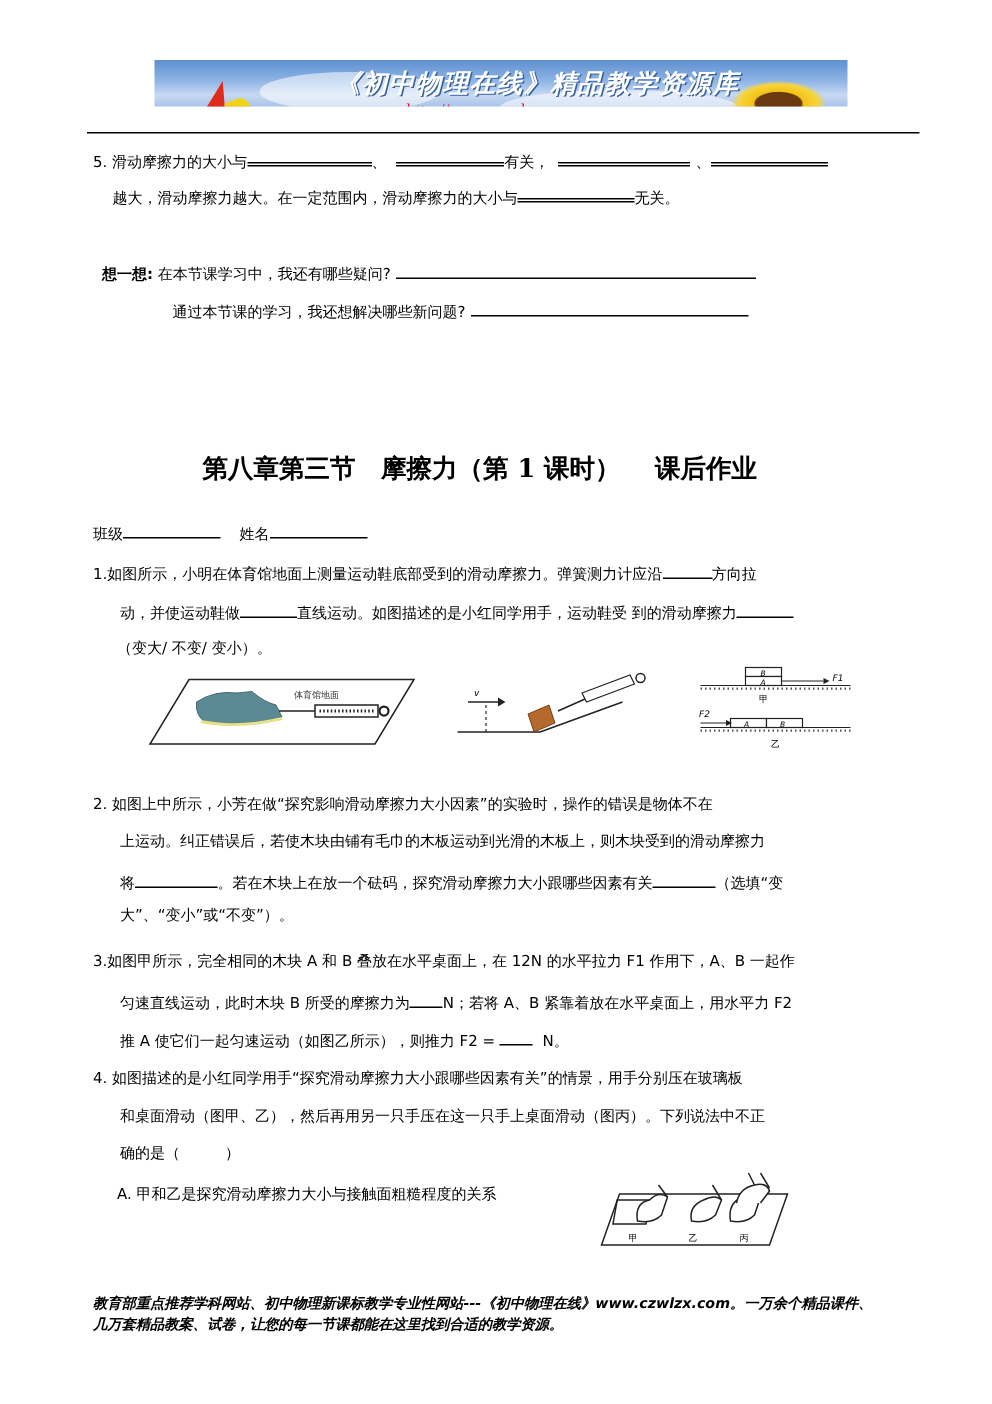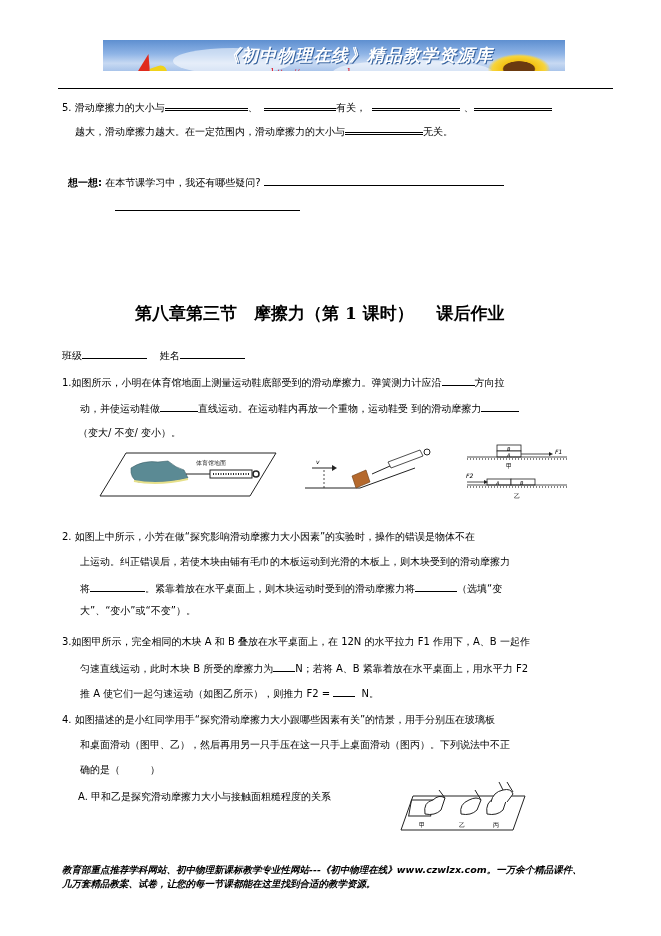--- a/index.html
+++ b/index.html
@@ -50,34 +50,35 @@
 <div class="line" style="left:75px;top:121px;">
   <span>越大，滑动摩擦力越大。在一定范围内，滑动摩擦力的大小与</span><span class="dblank" style="width:78px"></span><span>无关。</span>
 </div>
 
 <div class="line" style="left:68px;top:173px;text-align:right;">
   <span class="bold">想一想:</span>
   <span>在本节课学习中，我还有哪些疑问?</span>
   <span class="blank" style="width:240px"></span>
 </div>
 <div class="line" style="left:115px;top:198px;">
+  <span>通过本节课的学习，我还想解决哪些新问题?</span>
   <span class="blank" style="width:185px"></span>
 </div>
 
 <div class="line title" style="left:135px;top:305px;">第八章第三节　摩擦力（第 1 课时）　 课后作业</div>
 <div class="line" style="left:62px;top:346px;">
   <span>班级</span><span class="blank" style="width:65px"></span>
   &nbsp;&nbsp;&nbsp;<span>姓名</span><span class="blank" style="width:65px"></span>
 </div>
 
 <div class="line" style="left:62px;top:373px;">
   <span>1.</span><span>如图所示，小明在体育馆地面上测量运动鞋底部受到的滑动摩擦力。弹簧测力计应沿</span><span class="blank" style="width:33px"></span><span>方向拉</span>
 </div>
 <div class="line" style="left:80px;top:399px;">
-  <span>动，并使运动鞋做</span><span class="blank" style="width:38px"></span><span>直线运动。在运动鞋内再放一个重物，运动鞋受 到的滑动摩擦力</span><span class="blank" style="width:38px"></span>
+  <span>动，并使运动鞋做</span><span class="blank" style="width:38px"></span><span>直线运动。如图描述的是小红同学用手，运动鞋受 到的滑动摩擦力</span><span class="blank" style="width:38px"></span>
 </div>
 <div class="line" style="left:78px;top:425px;">（变大/ 不变/ 变小）。</div>
 
 <svg class="fig" style="left:98px;top:448px;" width="180" height="56" viewBox="0 0 180 56">
   <polygon points="28,5 178,5 152,48 2,48" fill="none" stroke="#222" stroke-width="1"></polygon>
   <path d="M33,20 Q45,12 60,14 L70,13 Q78,20 86,22 L90,30 Q70,36 40,34 Q32,30 33,20 Z" fill="#5b8a94" stroke="#3c6068" stroke-width="0.6"></path>
   <path d="M36,33 Q60,38 90,31" stroke="#e6e08a" stroke-width="2" fill="none"></path>
   <text x="98" y="17" font-size="6" fill="#333">体育馆地面</text>
   <line x1="88" y1="26" x2="112" y2="26" stroke="#222" stroke-width="1"></line>
   <rect x="112" y="22" width="42" height="8" fill="#fff" stroke="#222" stroke-width="1"></rect>
@@ -120,21 +121,21 @@
   <line x1="5" y1="45" x2="105" y2="45" stroke="#555" stroke-width="1.5" stroke-dasharray="1,2"></line>
   <text x="52" y="56" font-size="6">乙</text>
 </svg>
 
 <div class="line" style="left:62px;top:529px;">
   <span>2.</span>
   <span>如图上中所示，小芳在做“探究影响滑动摩擦力大小因素”的实验时，操作的错误是物体不在</span>
 </div>
 <div class="line" style="left:80px;top:554px;">上运动。纠正错误后，若使木块由铺有毛巾的木板运动到光滑的木板上，则木块受到的滑动摩擦力</div>
 <div class="line" style="left:80px;top:579px;">
-  <span>将</span><span class="blank" style="width:55px"></span><span>。紧靠着放在水平桌面上，则木块运动时受到的滑动摩擦力将</span><span class="blank" style="width:42px"></span><span>（选填“变</span>
+  <span>将</span><span class="blank" style="width:55px"></span><span>。若在木块上在放一个砝码，探究滑动摩擦力大小跟哪些因素有关</span><span class="blank" style="width:42px"></span><span>（选填“变</span>
 </div>
 <div class="line" style="left:80px;top:603px;">大”、“变小”或“不变”）。</div>
 
 <div class="line" style="left:62px;top:634px;">
   <span>3.</span><span>如图甲所示，完全相同的木块 A 和 B 叠放在水平桌面上，在 12N 的水平拉力 F1 作用下，A、B 一起作</span>
 </div>
 <div class="line" style="left:80px;top:659px;">
   <span>匀速直线运动，此时木块 B 所受的摩擦力为</span><span class="blank" style="width:22px"></span><span>N；若将 A、B 紧靠着放在水平桌面上，用水平力 F2</span>
 </div>
 <div class="line" style="left:80px;top:684px;">

